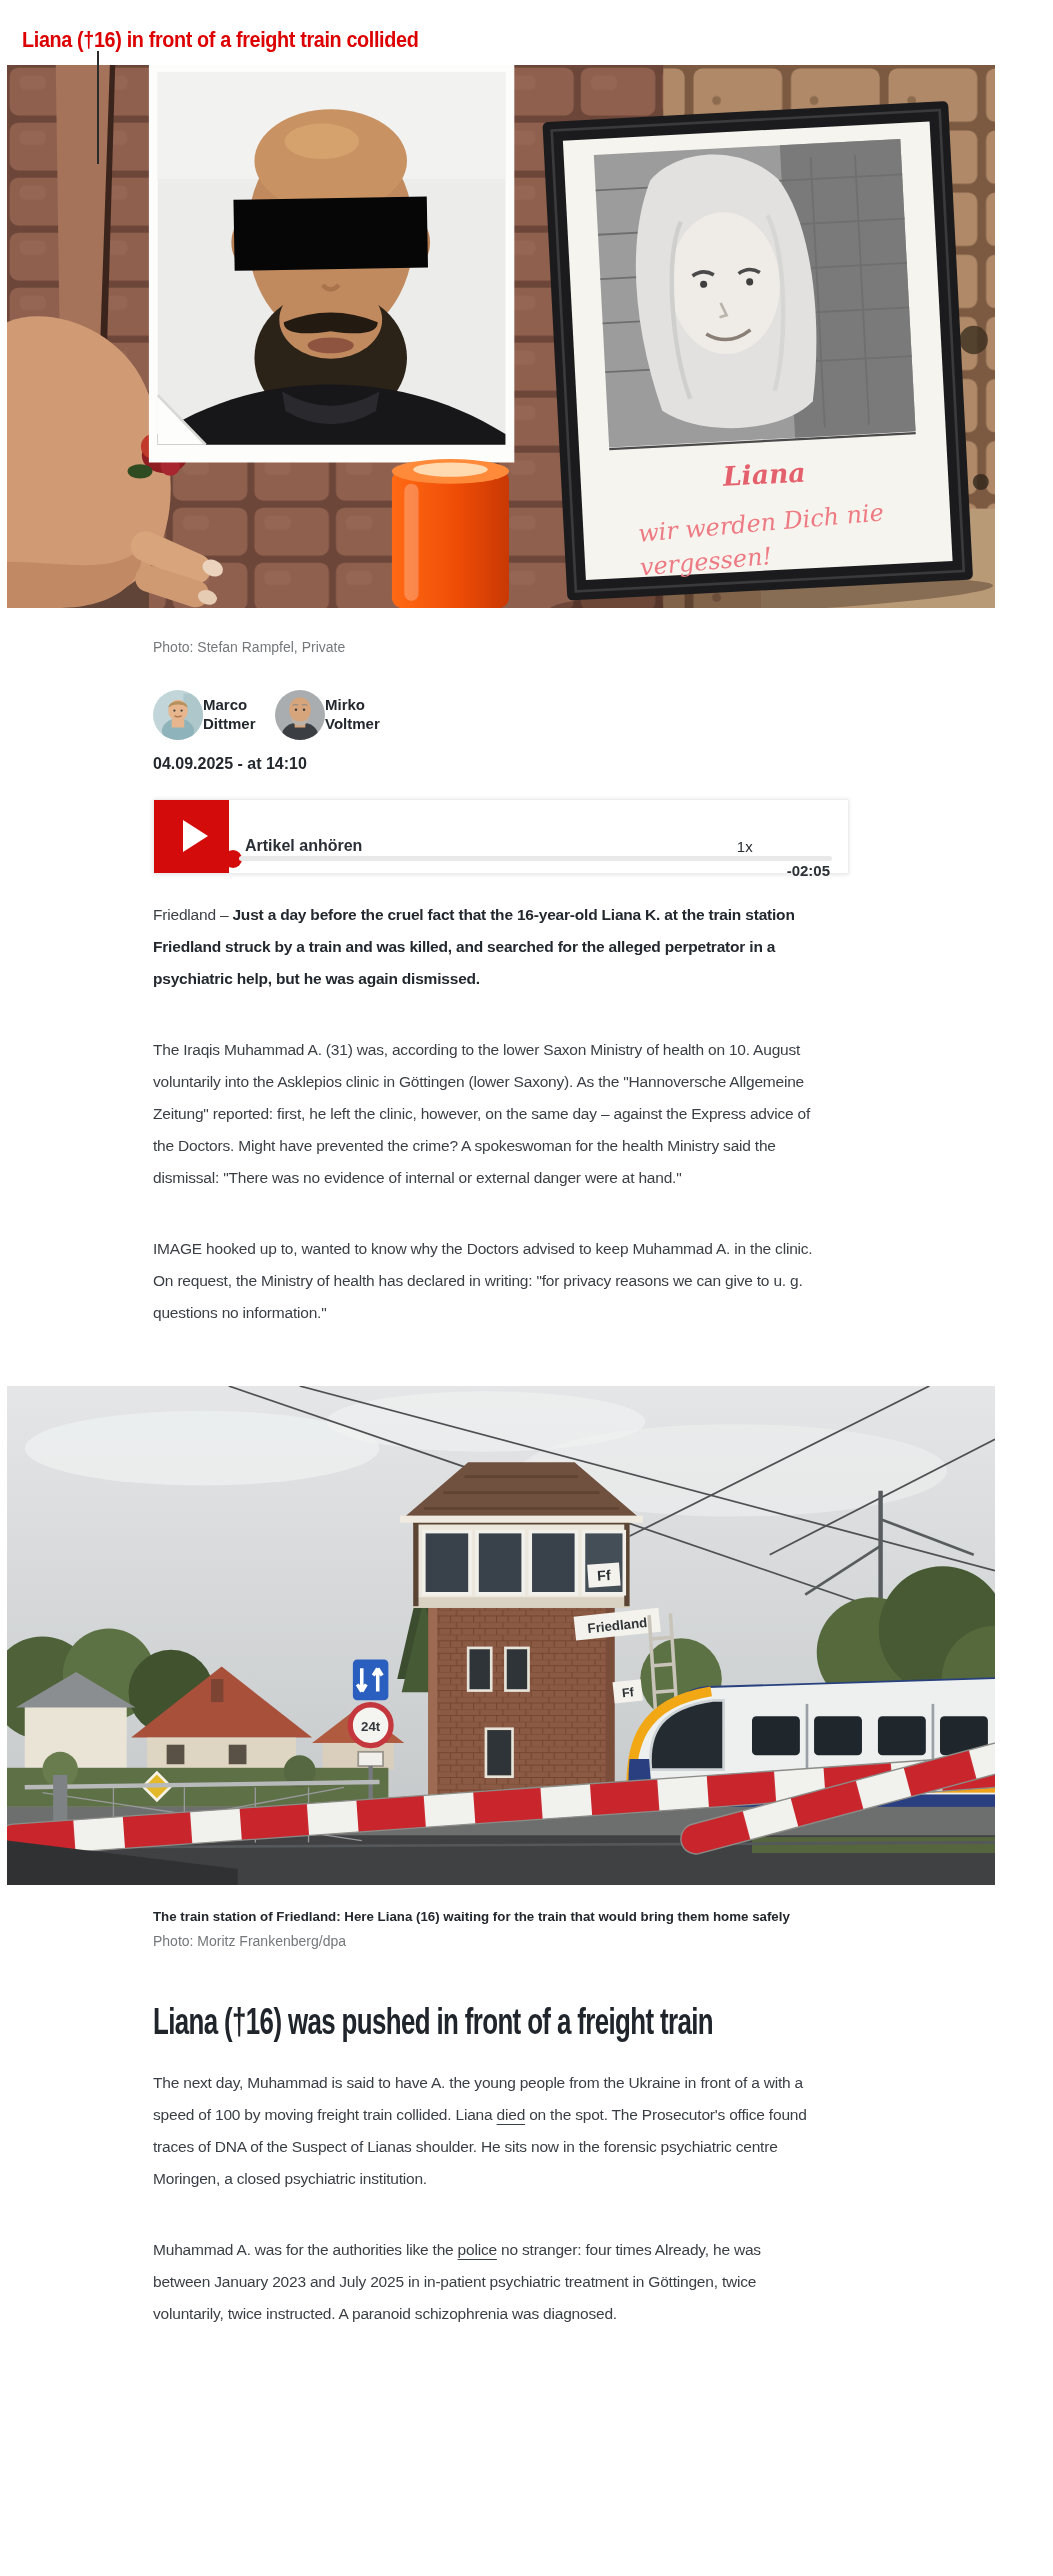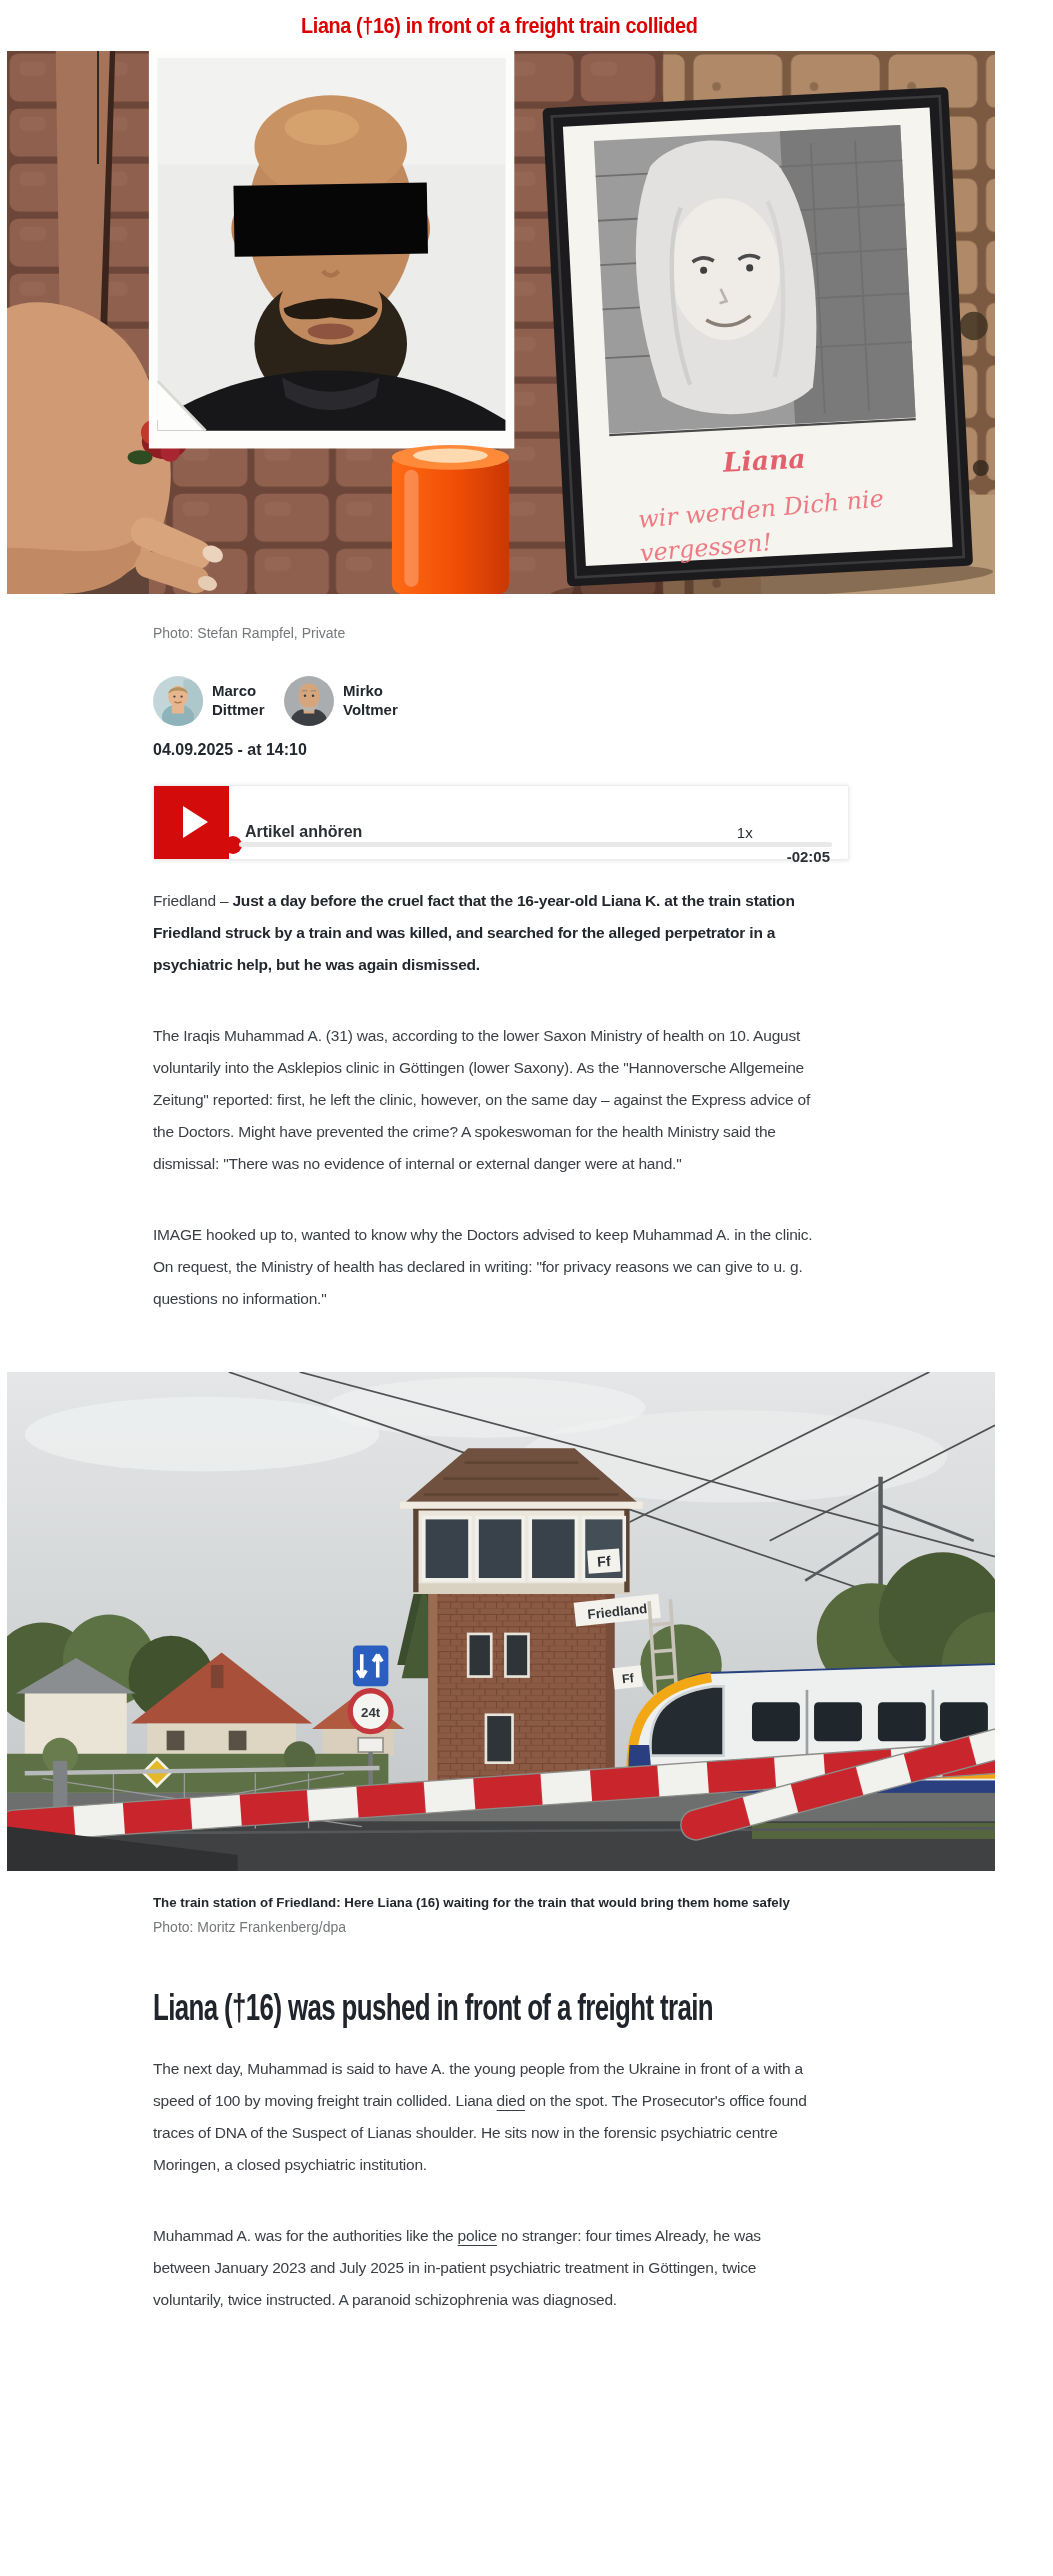--- a/index.html
+++ b/index.html
@@ -1,41 +1,41 @@
 <!DOCTYPE html>
 <html style="font-size:14px"><head>
 <meta charset="utf-8">
 <style>
   html,body{margin:0;padding:0;background:#ffffff;}
   body{font-family:"Liberation Sans", sans-serif; color:#383d42;}
   .page{position:relative;width:1054px;min-height:2576px;margin:0 auto;background:#fff;overflow:hidden;}
 
   
-  .kicker-row{padding-top:14px;width:999px;text-align:center;}
+  .kicker-row{padding-top:28px;width:999px;text-align:left;}
   .kicker{display:inline-block;color:#dd0000;font-weight:700;font-size:22px;line-height:23px;letter-spacing:-0.4px;transform:scaleX(0.9);transform-origin:center;white-space:nowrap;}
 
   
   h1{margin:5.3px 0 0 0;width:999px;text-align:center;color:#20252c;font-weight:700;}
   .hline{display:block;font-size:89px;line-height:114px;letter-spacing:-2.7px;transform:scaleX(0.72);transform-origin:center;white-space:nowrap;}
   .caret{position:absolute;left:97px;top:51px;width:1.8px;height:113px;background:#2b2b2b;}
 
   
   figure{margin:14px 0 0 0;padding:0;}
   .imgwrap{width:988px;height:543px;margin-left:7px;overflow:hidden;background:#8a5c4b;}
   .imgwrap2{width:988px;height:499px;margin-left:7px;overflow:hidden;background:#c7c9ca;}
   .imgwrap svg,.imgwrap2 svg{display:block;width:100%;height:100%;}
   figcaption{padding:23px 0 0 153px;}
   .cap{font-size:13.3px;font-weight:700;color:#23282e;line-height:17px;max-width:710px;}
   .credit{margin-top:8px;font-size:14px;color:#75787b;line-height:17px;}
 
   
   .byline{margin:34px 0 0 153px;display:flex;align-items:center;gap:19.5px;}
   .author{display:flex;align-items:center;cursor:pointer;}
   .avatar{width:50px;height:50px;border-radius:50%;overflow:hidden;flex:0 0 50px;}
-  .aname{margin-left:9px;font-size:15px;font-weight:700;color:#23282e;line-height:18.6px;}
+  .aname{font-size:15px;font-weight:700;color:#23282e;line-height:18.6px;}
 
   .pubdate{margin:14px 0 0 153px;font-size:16px;font-weight:700;color:#23282e;line-height:19.5px;}
 
   
   .player{position:relative;margin:25px 0 0 153px;width:696px;height:75px;background:#fff;border:0.9px solid #ededed;border-radius:1.8px;box-shadow:0 0.9px 4.4px rgba(0,0,0,0.10);box-sizing:border-box;display:flex;}
   .play{width:75px;height:73px;background:#d40b0b;border:none;margin:0;padding:0;display:flex;align-items:center;justify-content:center;cursor:pointer;flex:0 0 75px;}
   .tri{width:0;height:0;border-left:25px solid #fff;border-top:16px solid transparent;border-bottom:16px solid transparent;margin-left:7px;}
   .pbody{flex:1;position:relative;}
   .prow1{display:flex;justify-content:space-between;align-items:center;padding:14px 18px 0 16px;}
   .plabel{font-size:16px;font-weight:600;color:#2a2f35;text-align:center;}

